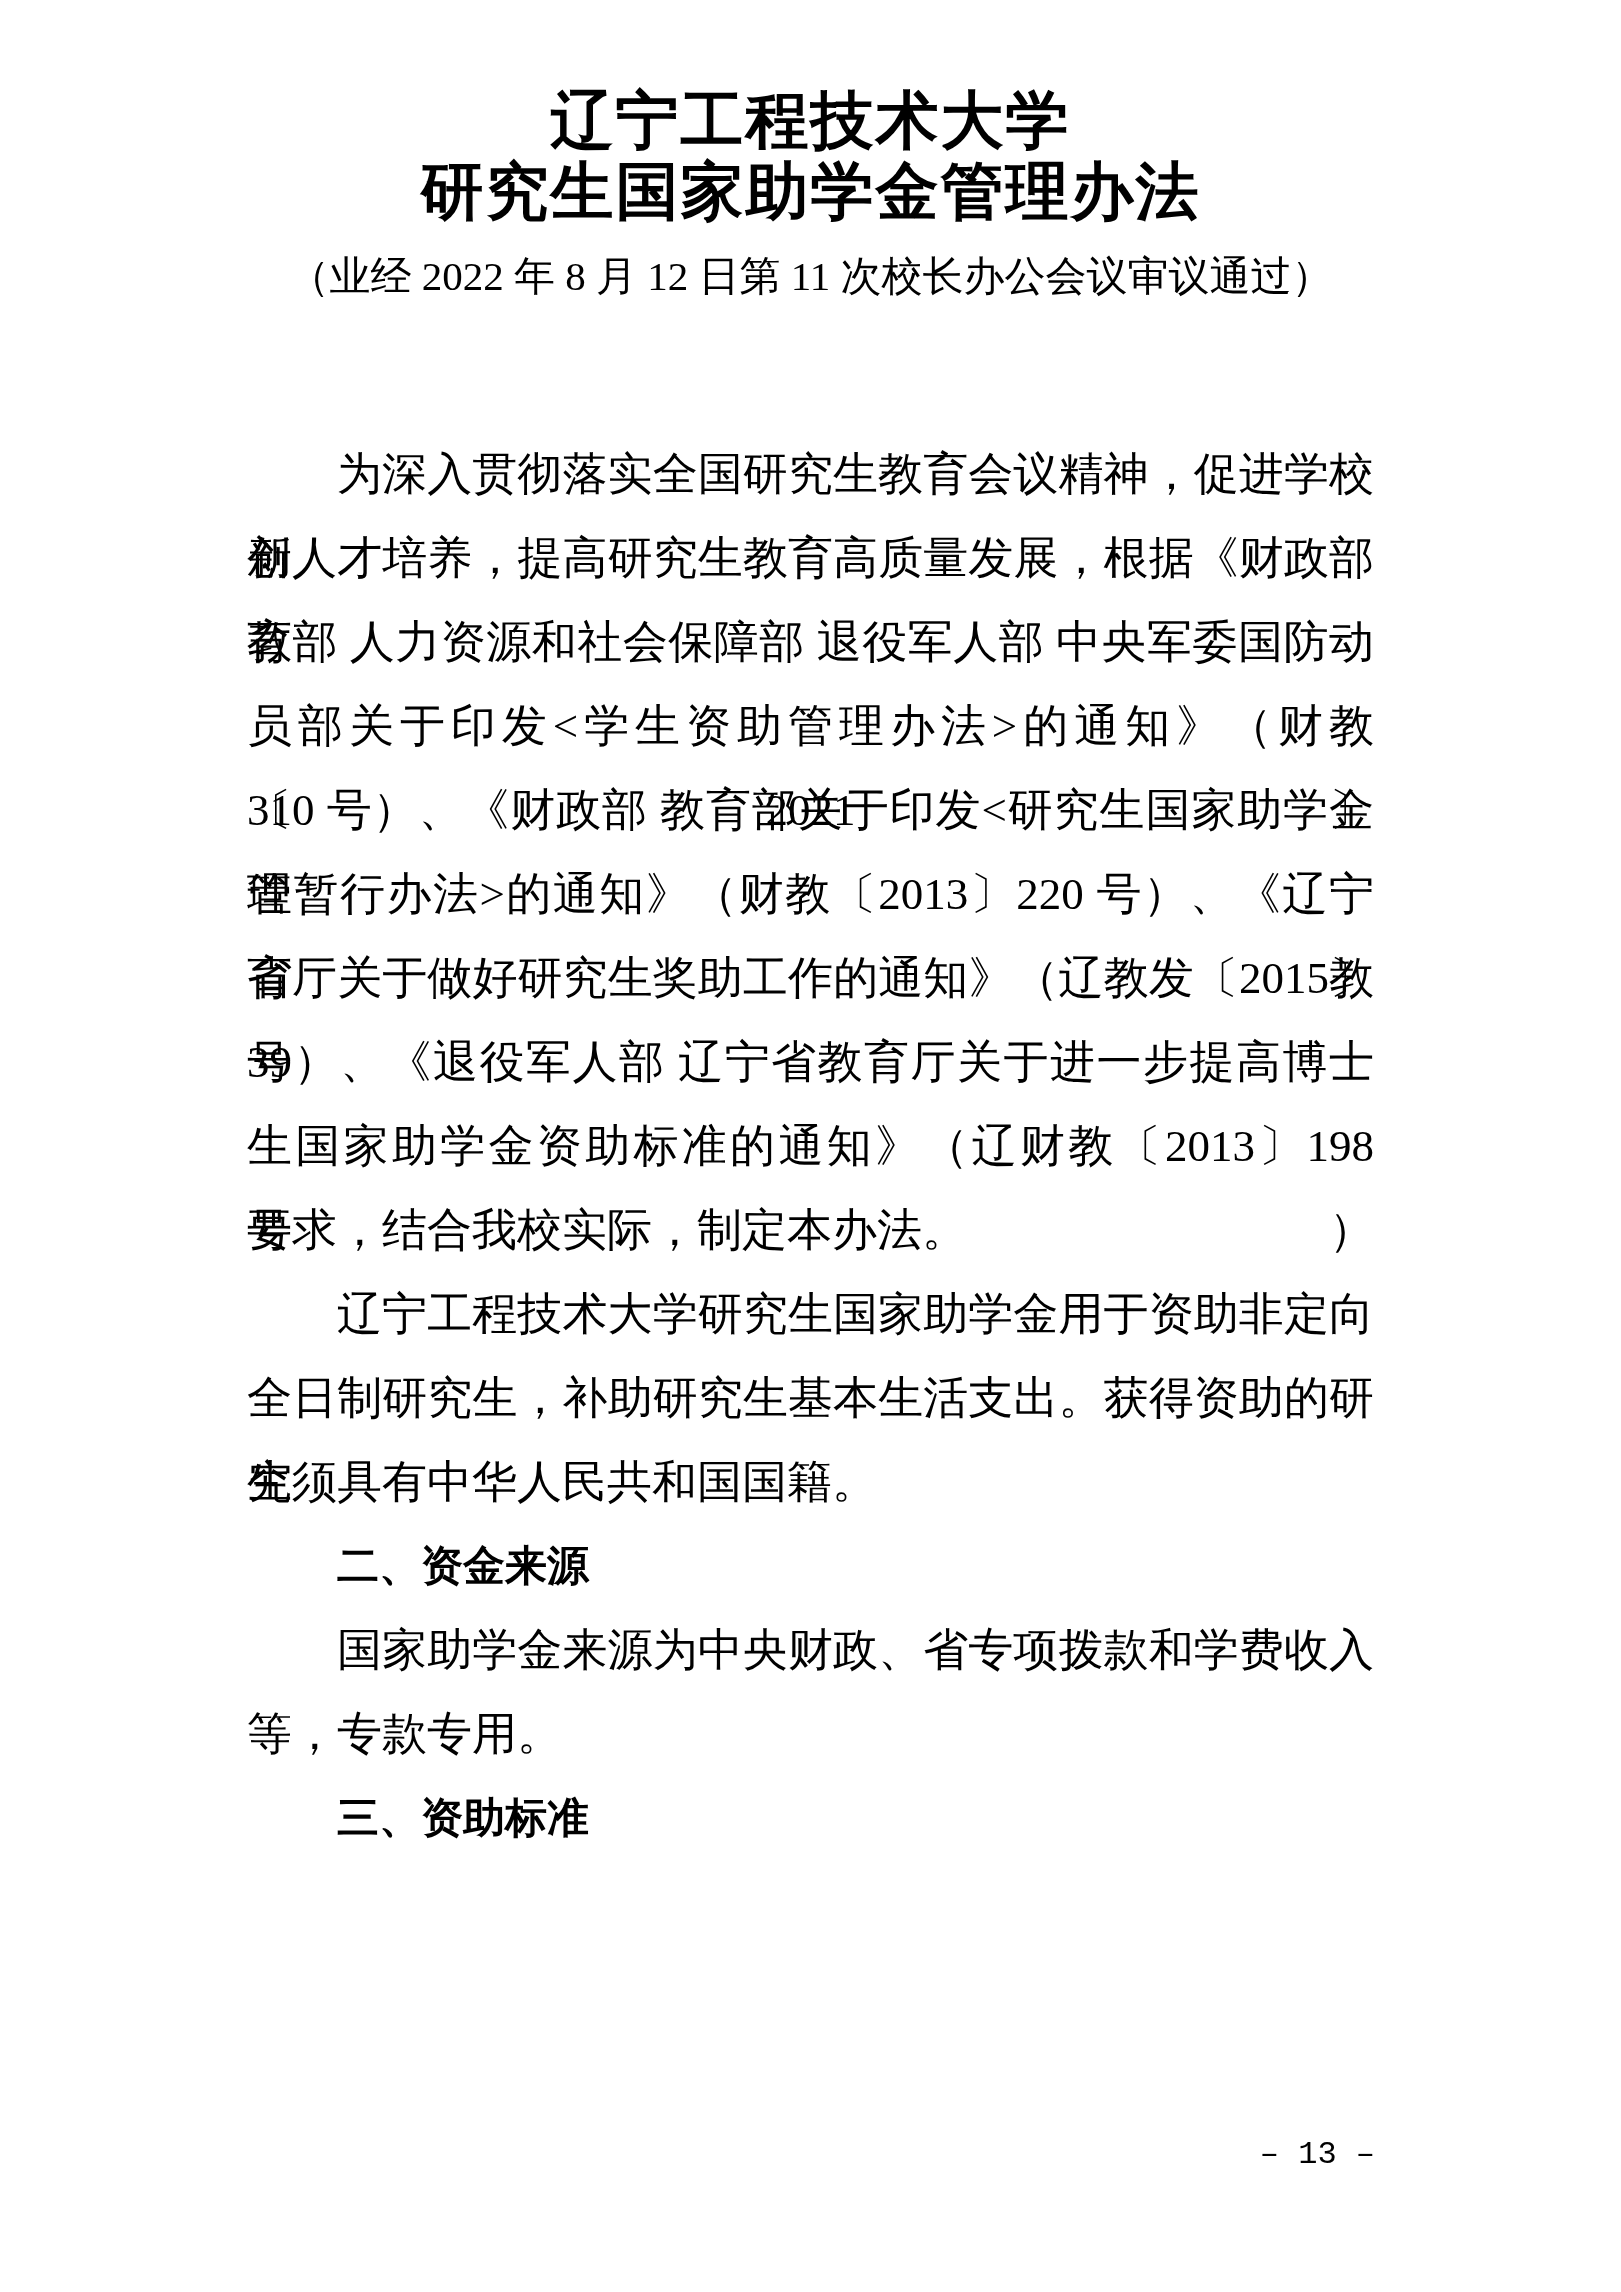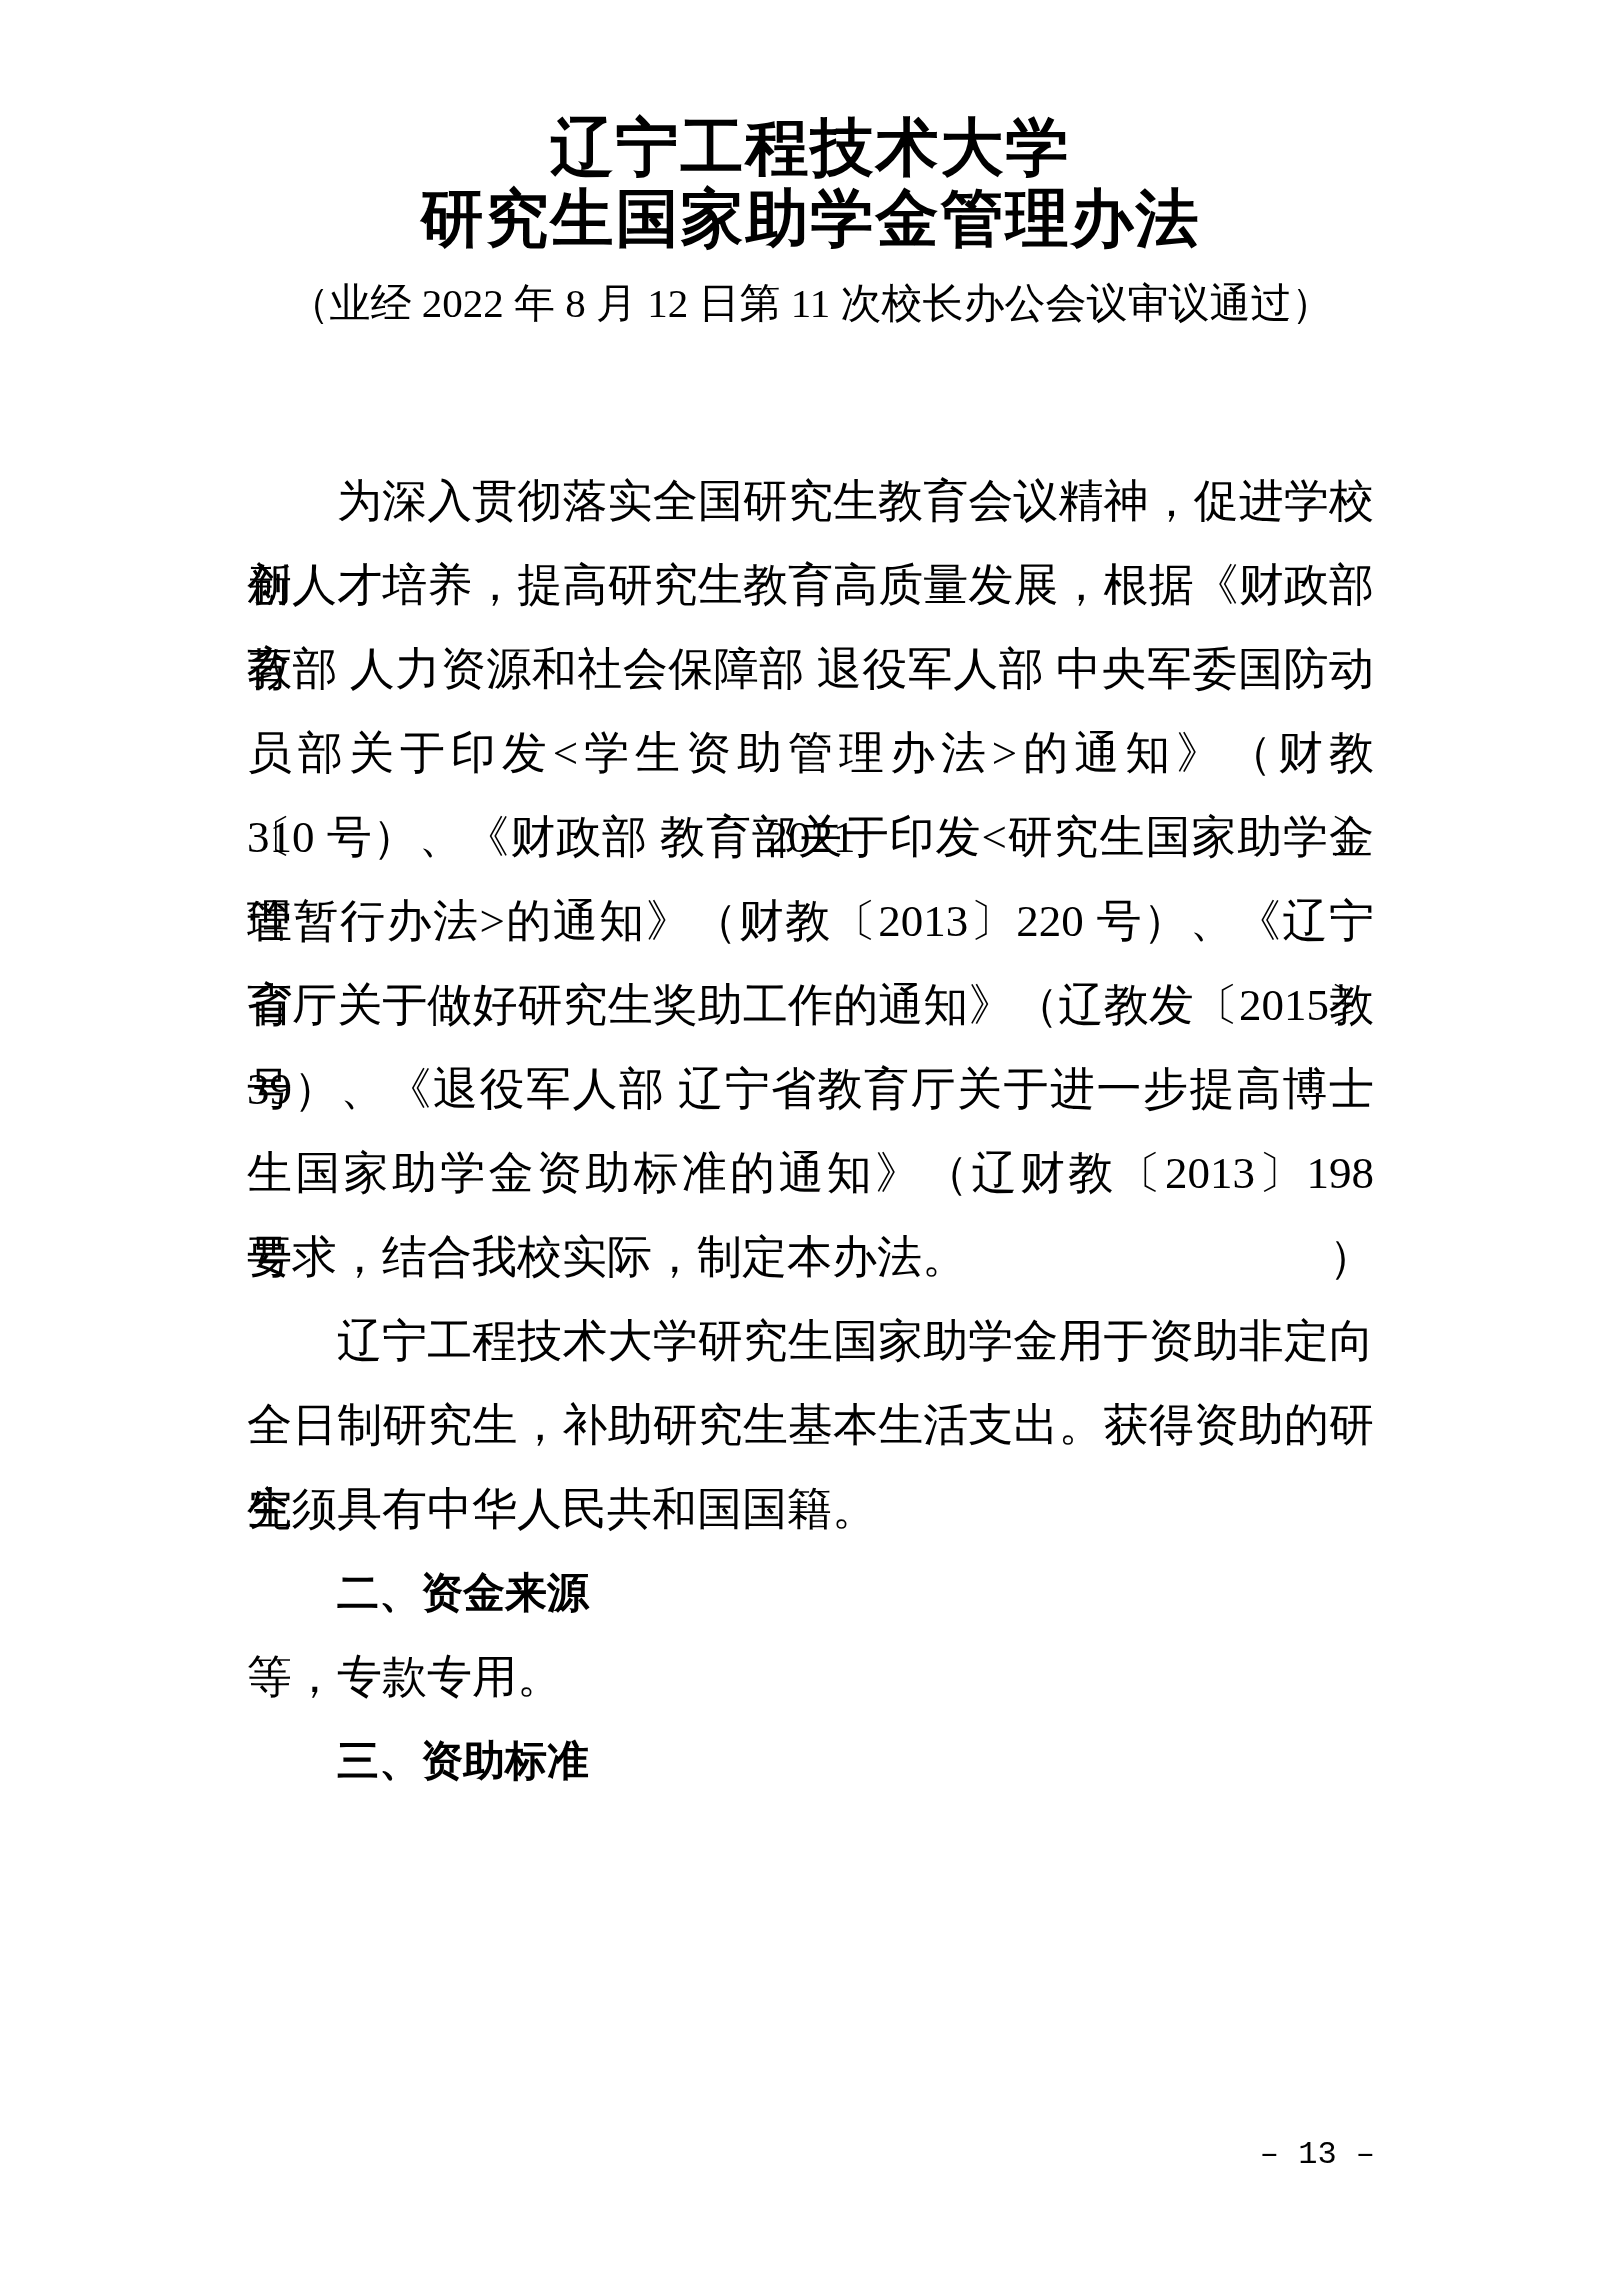--- a/index.html
+++ b/index.html
@@ -6,21 +6,21 @@
   .page {
     position: relative;
     width: 1621px;
     height: 2293px;
     margin: 0 auto;
     background: #ffffff;
     color: #000000;
     overflow: hidden;
   }
   .title {
-    padding-top: 113px;
+    padding-top: 86px;
     text-align: center;
     font-family: "Liberation Serif", serif;
     font-weight: bold;
     font-size: 63px;
     line-height: 71px;
     letter-spacing: 2px;
   }
   .approval {
     margin-top: 25.5px;
     text-align: center;
@@ -96,20 +96,21 @@
 
 
       <div class="line p-first">辽宁工程技术大学研究生国家助学金用于资助非定向</div>
 
       <div class="line p">全日制研究生，补助研究生基本生活支出。获得资助的研究</div>
 
       <div class="line p-last">生须具有中华人民共和国国籍。</div>
 
       <div class="line heading">二、资金来源</div>
 
+      <div class="line p-first">国家助学金来源为中央财政、省专项拨款和学费收入</div>
 
       <div class="line p-last">等，专款专用。</div>
 
       <div class="line heading">三、资助标准</div>
     </main>
 
   <footer>
     <div class="page-number">– 13 –</div>
   </footer>
 </div>

